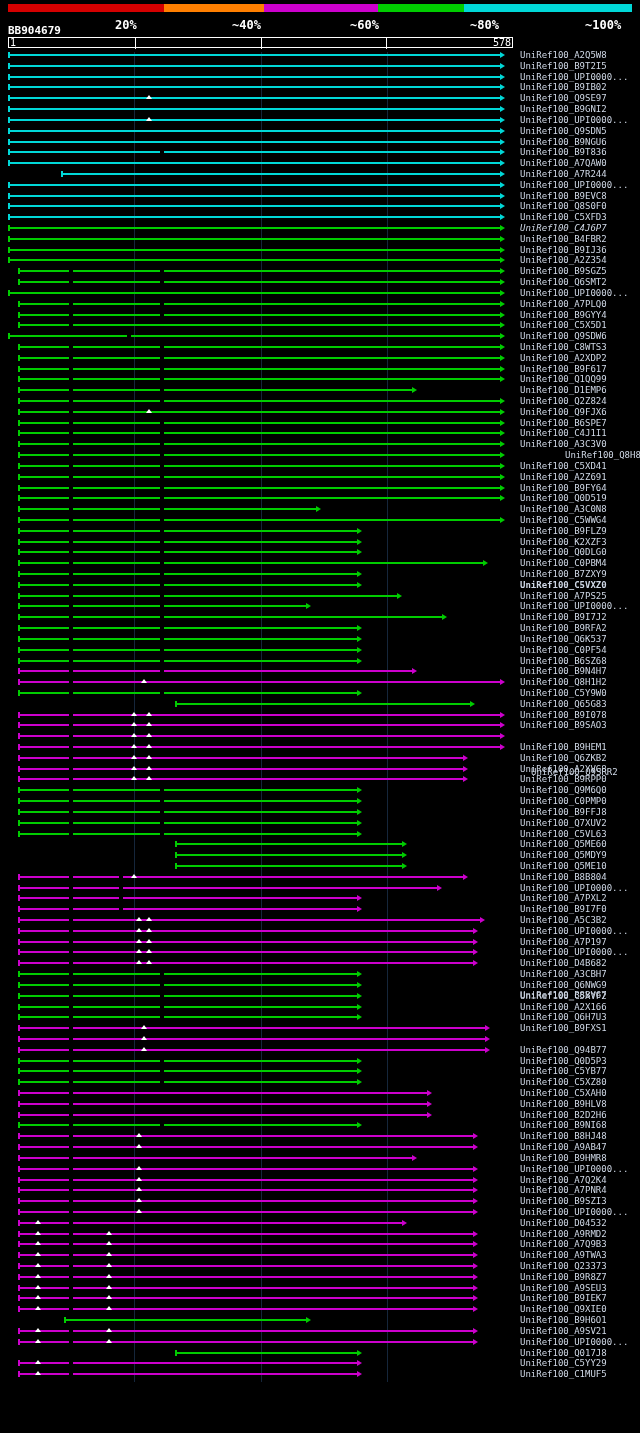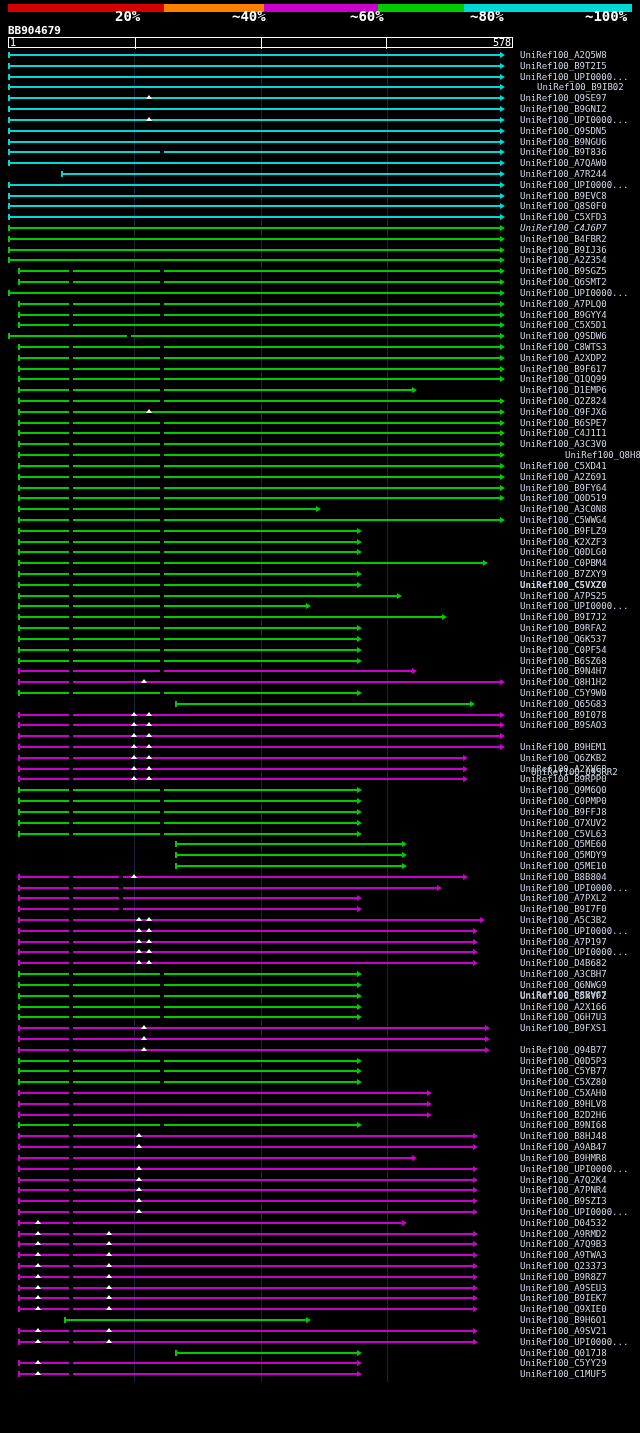--- a/index.html
+++ b/index.html
@@ -2,21 +2,21 @@
 <html><head>
 <meta charset="utf-8">
 <style>
   html,body{margin:0;padding:0;background:#000;}
   body{width:640px;height:1433px;position:relative;font-family:"DejaVu Sans Mono","Liberation Mono",monospace;color:#fff;overflow:hidden;}
   .wrap{position:relative;width:640px;height:1433px;}
 
   
   .legend{position:absolute;left:0;top:0;width:640px;height:22px;}
   .legend .seg{position:absolute;top:4px;height:8px;}
-  .legend .lbl{position:absolute;top:8px;font-size:14px;font-weight:bold;color:#fff;}
+  .legend .lbl{position:absolute;top:18px;font-size:12px;font-weight:bold;color:#fff;}
 
   
   .ruler{position:absolute;left:8px;top:24px;width:505px;height:26px;}
   .qname{position:absolute;left:0;top:0;font-size:11px;font-weight:bold;color:#fff;letter-spacing:0px;}
   .rulerbox{position:absolute;left:0;top:13px;width:505px;height:11px;border:1px solid #fff;box-sizing:border-box;background:#000;}
   .rulerbox .tick{position:absolute;top:0;width:1px;height:11px;background:#fff;}
   .rnum{position:absolute;top:13px;font-size:10px;color:#fff;line-height:11px;}
   .rnum.left{left:2px;}
   .rnum.right{right:2px;}
 
@@ -901,21 +901,21 @@
         <div class="arrow" style="left: 339px; border-left: 5px solid rgb(204, 0, 204);"></div>
         <div class="gaps" style="left: 51px;"></div>
         <div class="gapq" style="left: 17px;"></div>
       </div>
     </div>
 
   <div class="labels" id="labels">
       <div class="lab" style="top: -2px;">UniRef100_A2Q5W8</div>
       <div class="lab" style="top: 9px;">UniRef100_B9T2I5</div>
       <div class="lab" style="top: 20px;">UniRef100_UPI0000...</div>
-      <div class="lab" style="top: 30px; margin-left: 17px;">UniRef100_B9IB02</div>
+      <div class="lab" style="top: 30px;">UniRef100_B9IB02</div>
       <div class="lab" style="top: 41px;">UniRef100_Q9SE97</div>
       <div class="lab" style="top: 52px;">UniRef100_B9GNI2</div>
       <div class="lab" style="top: 63px;">UniRef100_UPI0000...</div>
       <div class="lab" style="top: 74px;">UniRef100_Q9SDN5</div>
       <div class="lab" style="top: 85px;">UniRef100_B9NGU6</div>
       <div class="lab" style="top: 95px;">UniRef100_B9T836</div>
       <div class="lab" style="top: 106px;">UniRef100_A7QAW0</div>
       <div class="lab" style="top: 117px;">UniRef100_A7R244</div>
       <div class="lab" style="top: 128px;">UniRef100_UPI0000...</div>
       <div class="lab" style="top: 139px;">UniRef100_B9EVC8</div>

